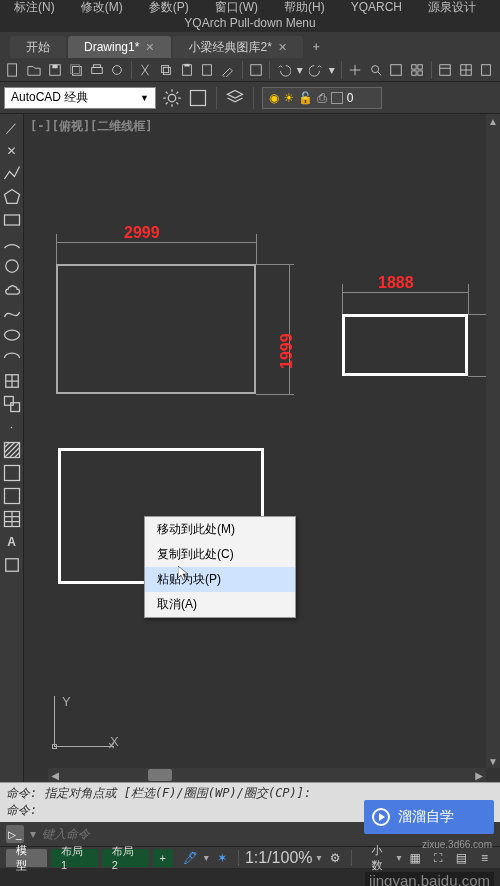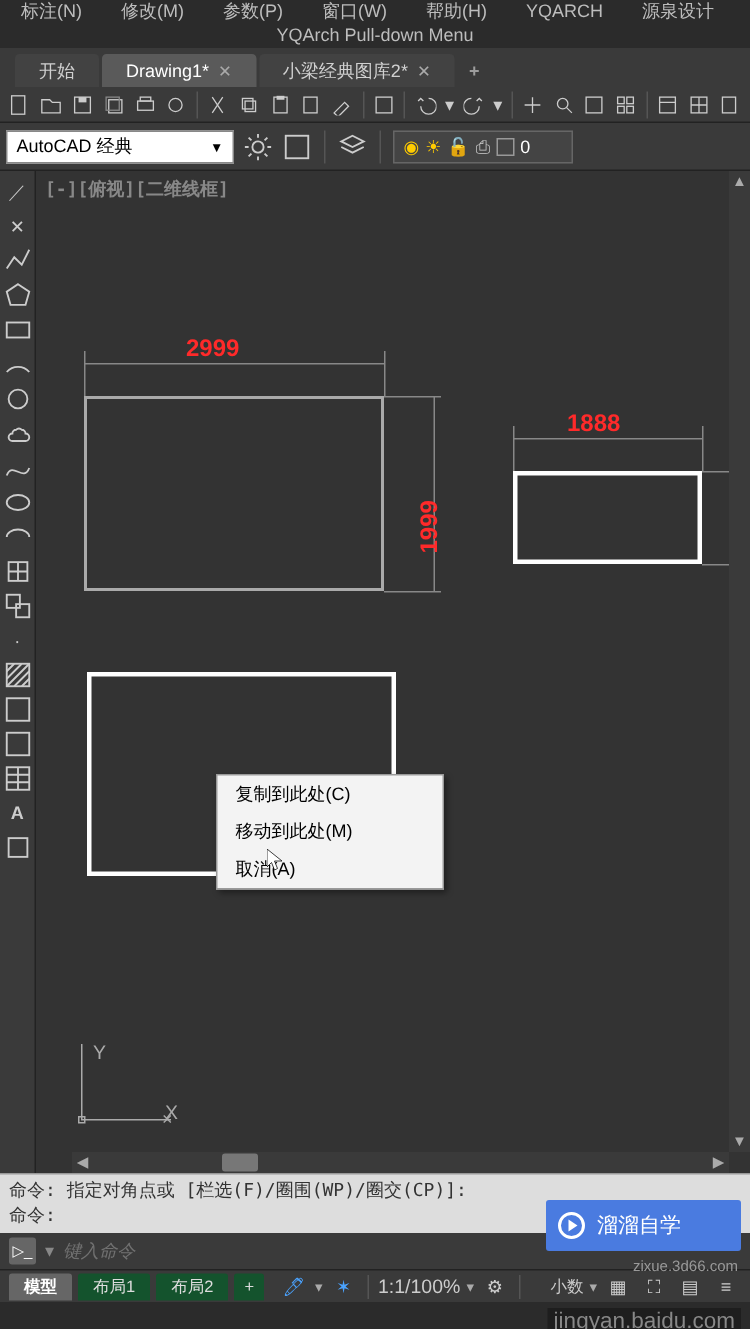--- a/index.html
+++ b/index.html
@@ -256,20 +256,21 @@
   
   .command-area {
     background: #ddd;
     border-top: 1px solid #999;
     height: 40px;
     font-family: SimSun, monospace;
     color: #333;
     font-size: 12px;
     padding: 2px 6px;
     overflow: hidden;
+    font-style: italic;
   }
   .command-input-row {
     background: #3a3a3a;
     height: 24px;
     display: flex;
     align-items: center;
     gap: 6px;
     padding: 0 6px;
   }
   .cmd-prompt-icon {
@@ -297,21 +298,21 @@
   }
   .model-tab {
     background: #14532d;
     color: #ddd;
     padding: 0 10px;
     height: 18px;
     font-size: 11px;
     display: flex; align-items: center;
     border-radius: 2px 2px 0 0;
   }
-  .model-tab.active { background: #666; color: #fff; font-weight: bold; }
+  .model-tab.active { background: #666; color: #fff; }
   .status-spacer { flex: 1; }
   .status-btn {
     width: 20px; height: 18px;
     display: flex; align-items: center; justify-content: center;
     color: #ccc;
   }
   .status-sep { width: 1px; height: 16px; background: #555; margin: 0 2px; }
   
   .watermark {
     position: absolute;
@@ -668,22 +669,23 @@
     <div class="dim-line" style="left:318px; top:170px; width:1px; height:30px;"></div>
     <div class="dim-line" style="left:444px; top:170px; width:1px; height:30px;"></div>
     <div class="dim-line" style="left:463px; top:200px; width:1px; height:62px;"></div>
     <div class="dim-text" style="left:460px; top:256px; transform:rotate(-90deg); transform-origin:left top;">888</div>
     <div class="dim-line" style="left:444px; top:200px; width:24px; height:1px;"></div>
     <div class="dim-line" style="left:444px; top:262px; width:24px; height:1px;"></div>
 
     <div class="rect-white" style="left:34px; top:334px; width:206px; height:136px;"></div>
 
     <div class="context-menu" style="top:402px;">
+      <div class="cm-item">移动到此处(M)</div>
       <div class="cm-item">复制到此处(C)</div>
-      <div class="cm-item">移动到此处(M)</div>
+      <div class="cm-item hover">粘贴为块(P)</div>
       <div class="cm-item">取消(A)</div>
     </div>
     <svg class="cursor-arrow" style="left:154px; top:452px;" viewBox="0 0 12 16">
         <path d="M0 0l0 12 3-3 2 5 2-1-2-5h5z" fill="#fff" stroke="#000" stroke-width="0.5"></path>
       </svg>
 
     <div class="ucs">
       <div class="y-label">Y</div>
       <div class="x-label">X</div>
       <div class="ucs-line" style="left:2px; top:52px; width:60px; height:1px;"></div>
@@ -719,21 +721,21 @@
 <div class="statusbar">
   <div class="model-tab active">模型</div>
   <div class="model-tab">布局1</div>
   <div class="model-tab">布局2</div>
   <div class="model-tab" style="width:20px; justify-content:center;">+</div>
   <div class="status-spacer"></div>
   <div class="status-btn" style="color:#4aa3ff;">🖊</div>
   <span style="font-size:10px;color:#aaa;">▾</span>
   <div class="status-btn" style="color:#4aa3ff;">✶</div>
   <div class="status-sep"></div>
-  <span style="font-size:13px;">1:1/100%</span>
+  <span style="font-size:16px;">1:1/100%</span>
   <span style="font-size:10px;color:#aaa;">▾</span>
   <div class="status-btn">⚙</div>
   <div class="status-sep"></div>
   <span style="font-size:11px;margin-left:14px;">小数</span>
   <span style="font-size:10px;color:#aaa;">▾</span>
   <div class="status-btn">▦</div>
   <div class="status-btn">⛶</div>
   <div class="status-btn">▤</div>
   <div class="status-btn">≡</div>
 </div>

